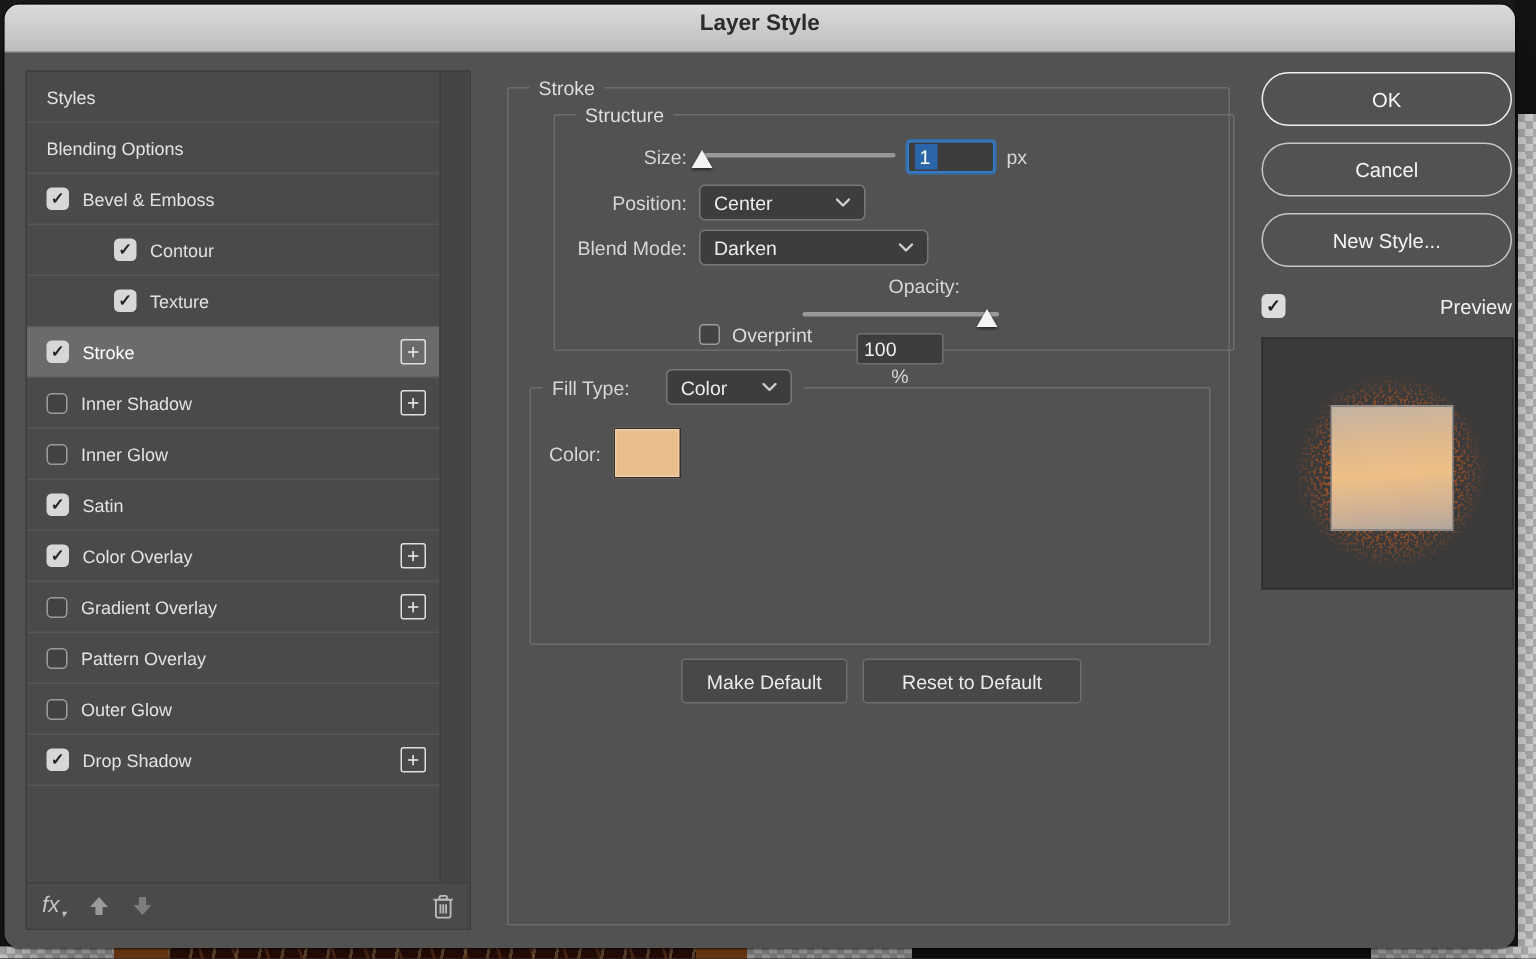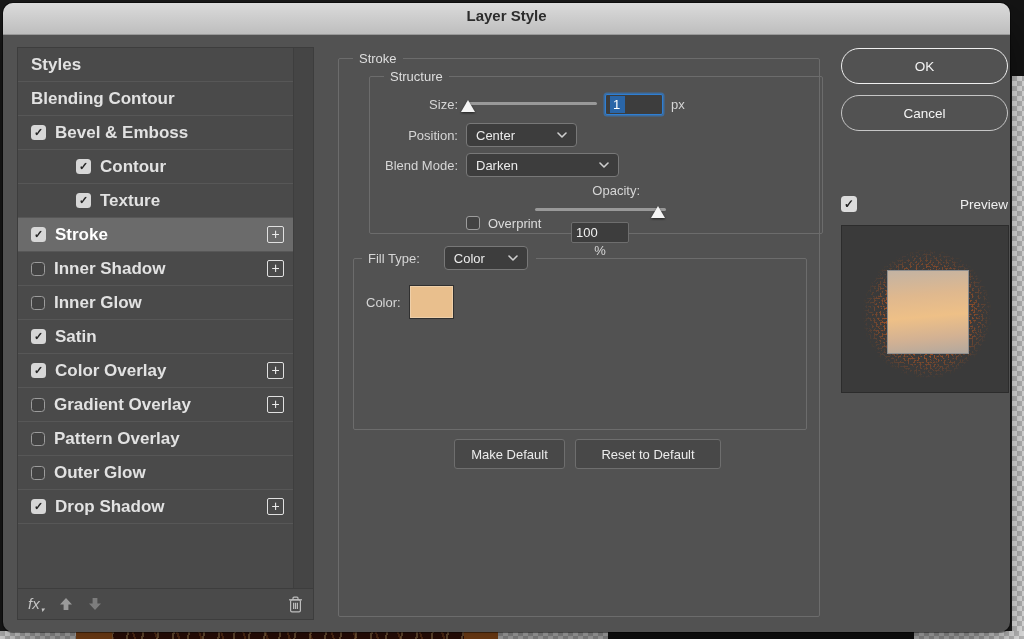--- a/index.html
+++ b/index.html
@@ -53,21 +53,21 @@
   }
   .sb-item.selected { background:#6b6b6b; }
   .sb-item.indent { padding-left:58px; }
   .sb-check {
     flex:0 0 auto; margin-right:9px; border-radius:3.5px;
     display:flex; align-items:center; justify-content:center;
   }
   .sb-check.checked { width:15px; height:15px; background:#d7d7d7; }
   .sb-check.checked::after { content:"✓"; font-size:11px; font-weight:700; color:#262626; }
   .sb-check.unchecked { width:14px; height:14px; border:1px solid #9c9c9c; background:rgba(0,0,0,.1); }
-  .sb-label { flex:1; font-size:17px; color:#e2e2e2; white-space:nowrap;font-weight:bold; }
+  .sb-label { flex:1; font-size:12px; color:#e2e2e2; white-space:nowrap; }
   .selected .sb-label { color:#fff; }
   .sb-plus {
     flex:0 0 auto; width:17px; height:17px; margin-right:9px;
     border:1px solid #e0e0e0; border-radius:2px; color:#ececec;
     font-size:14px; line-height:15px; text-align:center;
   }
   .sb-plus::after { content:"+"; }
   .sb-footer {
     position:absolute; left:0; right:0; bottom:0; height:31px;
     background:#4a4a4a; border-top:1px solid #3d3d3d;
@@ -190,21 +190,21 @@
   <div class="titlebar">
     <span>Layer Style</span>
   </div>
 
   <div class="sidebar">
     <div class="sb-list">
         <div class="sb-item">
           <span class="sb-label">Styles</span>
         </div>
         <div class="sb-item">
-          <span class="sb-label">Blending Contour</span>
+          <span class="sb-label">Blending Options</span>
         </div>
         <div class="sb-item">
           <span class="sb-check checked"></span>
           <span class="sb-label">Bevel &amp; Emboss</span>
         </div>
         <div class="sb-item indent">
           <span class="sb-check checked"></span>
           <span class="sb-label">Contour</span>
         </div>
         <div class="sb-item indent">
@@ -350,20 +350,21 @@
         <span class="swatch" style="background: rgb(233, 191, 141);"></span>
       </span>
     </div>
 
     <div class="def-btn btn-make">Make Default</div>
     <div class="def-btn btn-reset">Reset to Default</div>
   </div>
 
   <div class="pill pill-ok">OK</div>
   <div class="pill pill-cancel">Cancel</div>
+  <div class="pill pill-new">New Style...</div>
 
   <div class="preview-row">
     <span class="preview-check"></span>
     <span class="preview-label">Preview</span>
   </div>
 
   <div class="thumb-box">
     <svg class="speckle" width="168" height="168" viewBox="0 0 168 168">
       <defs>
         <filter id="noiseF" x="-10%" y="-10%" width="120%" height="120%">

